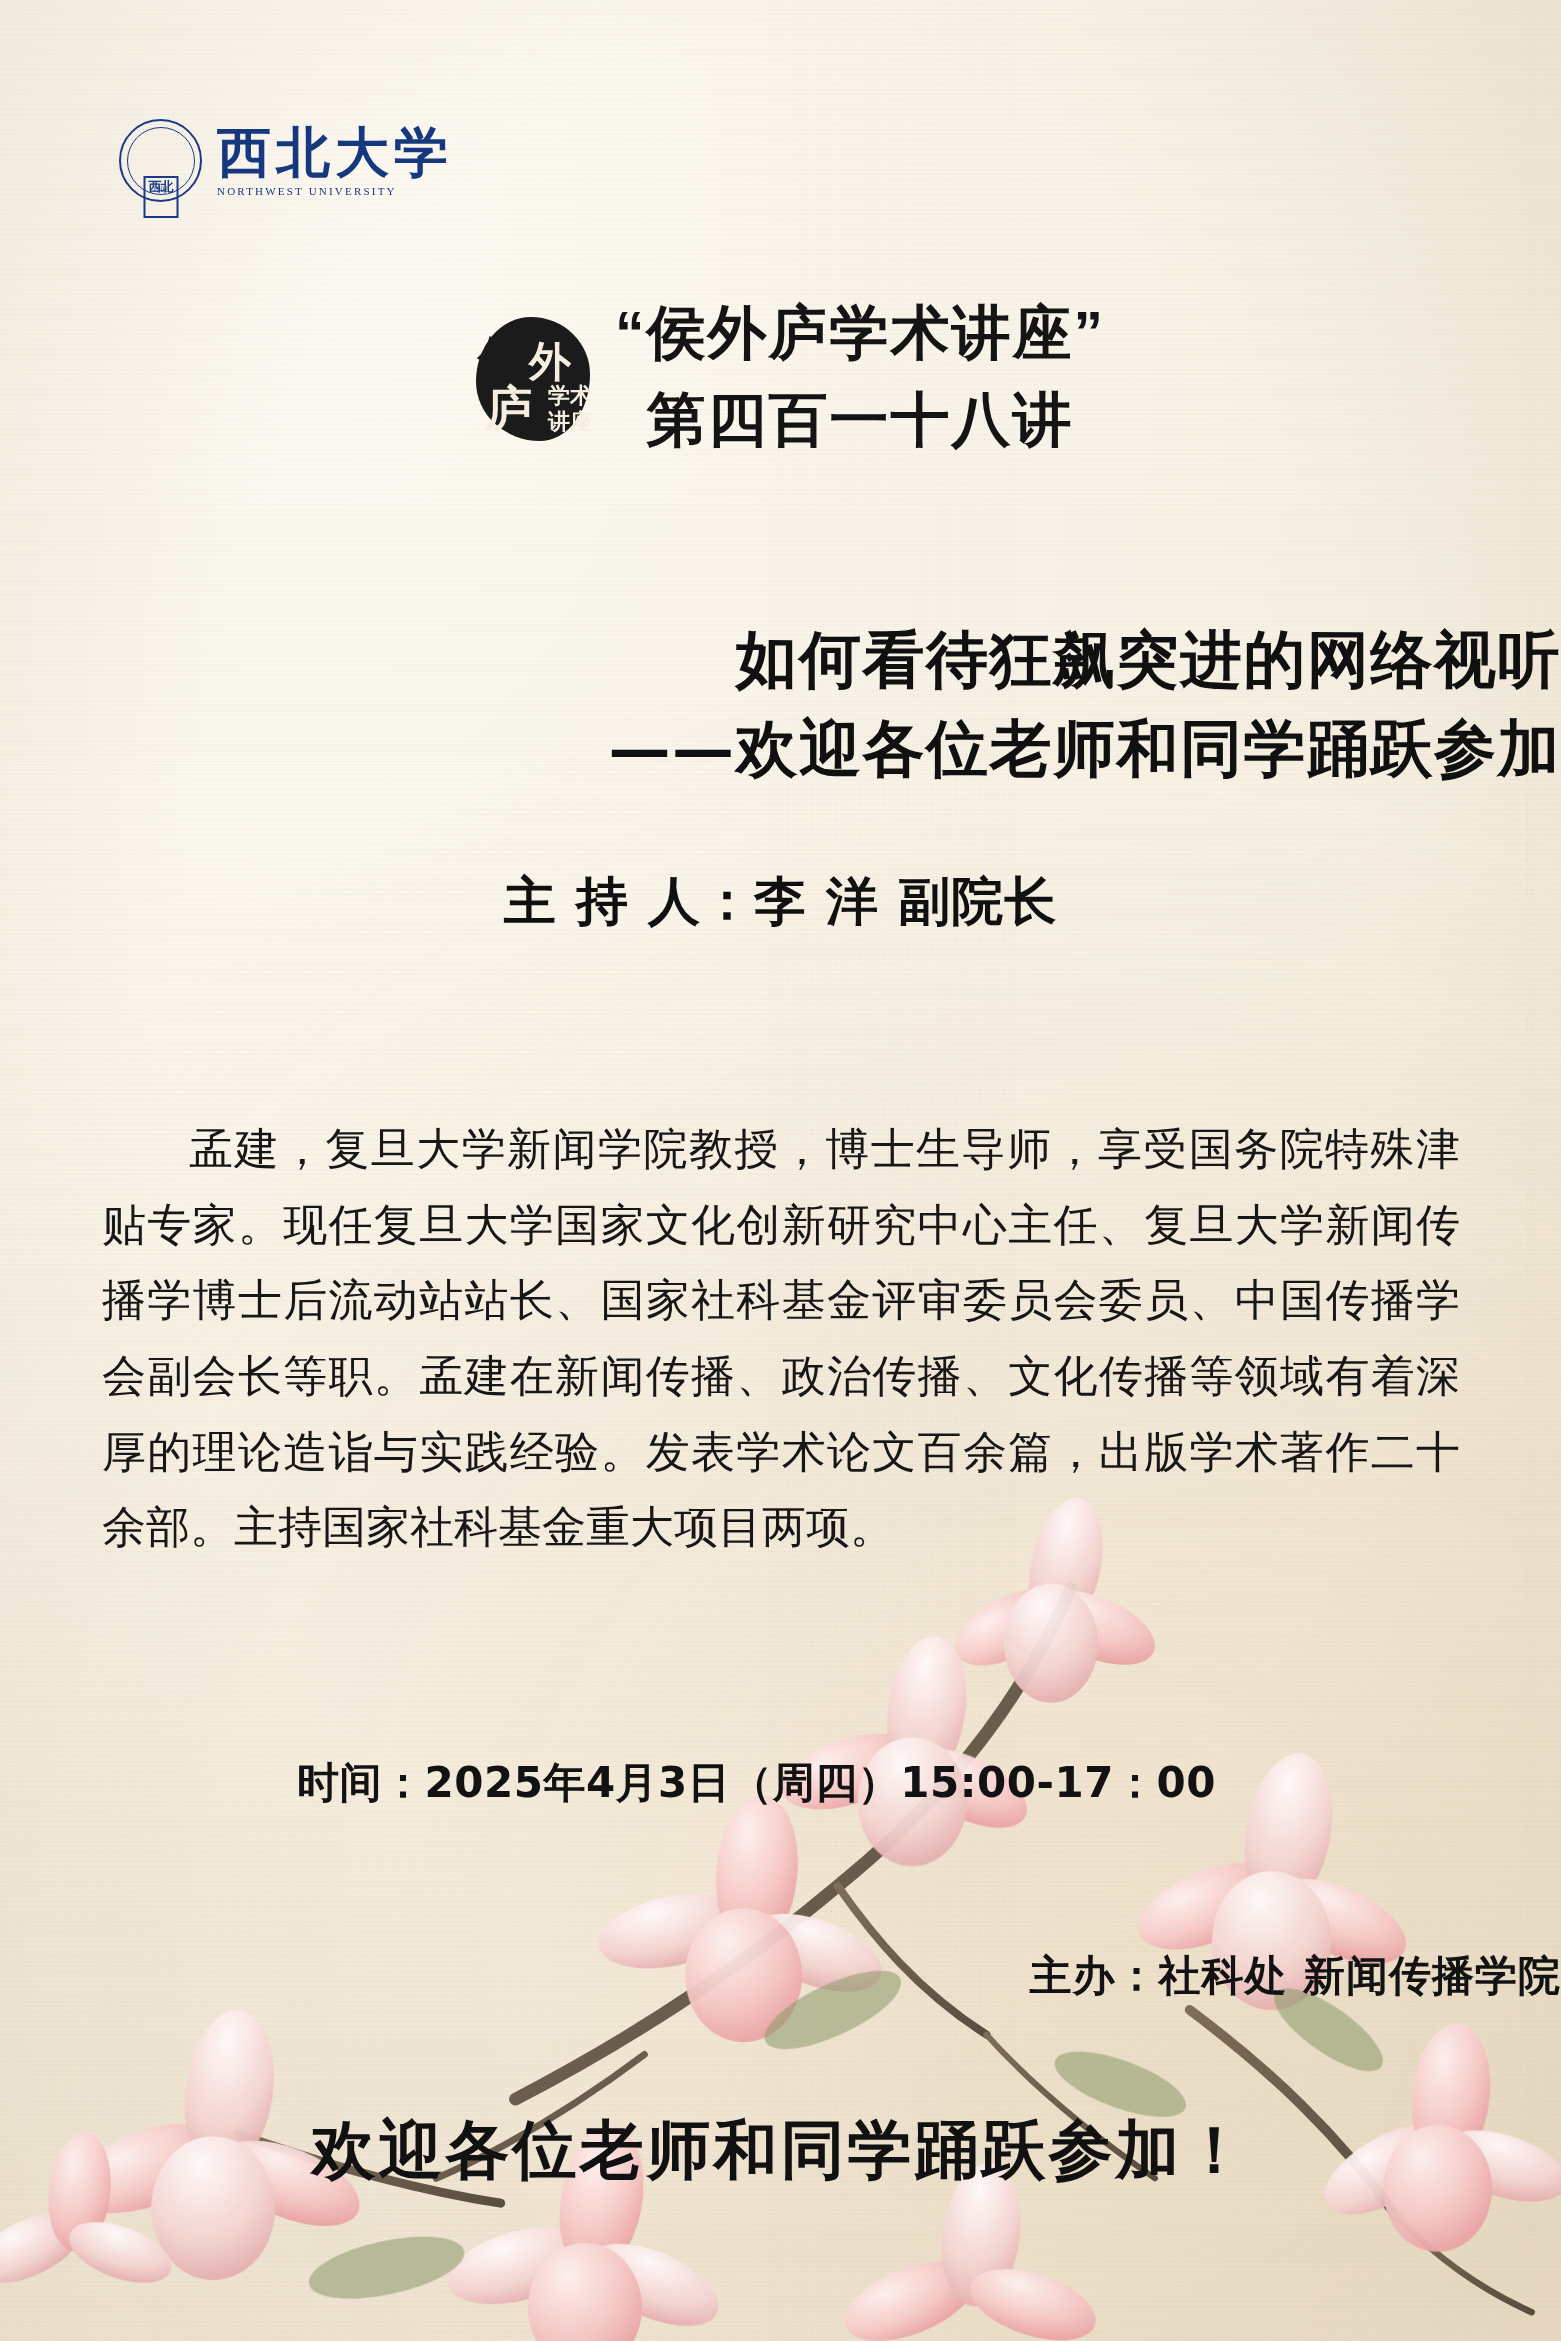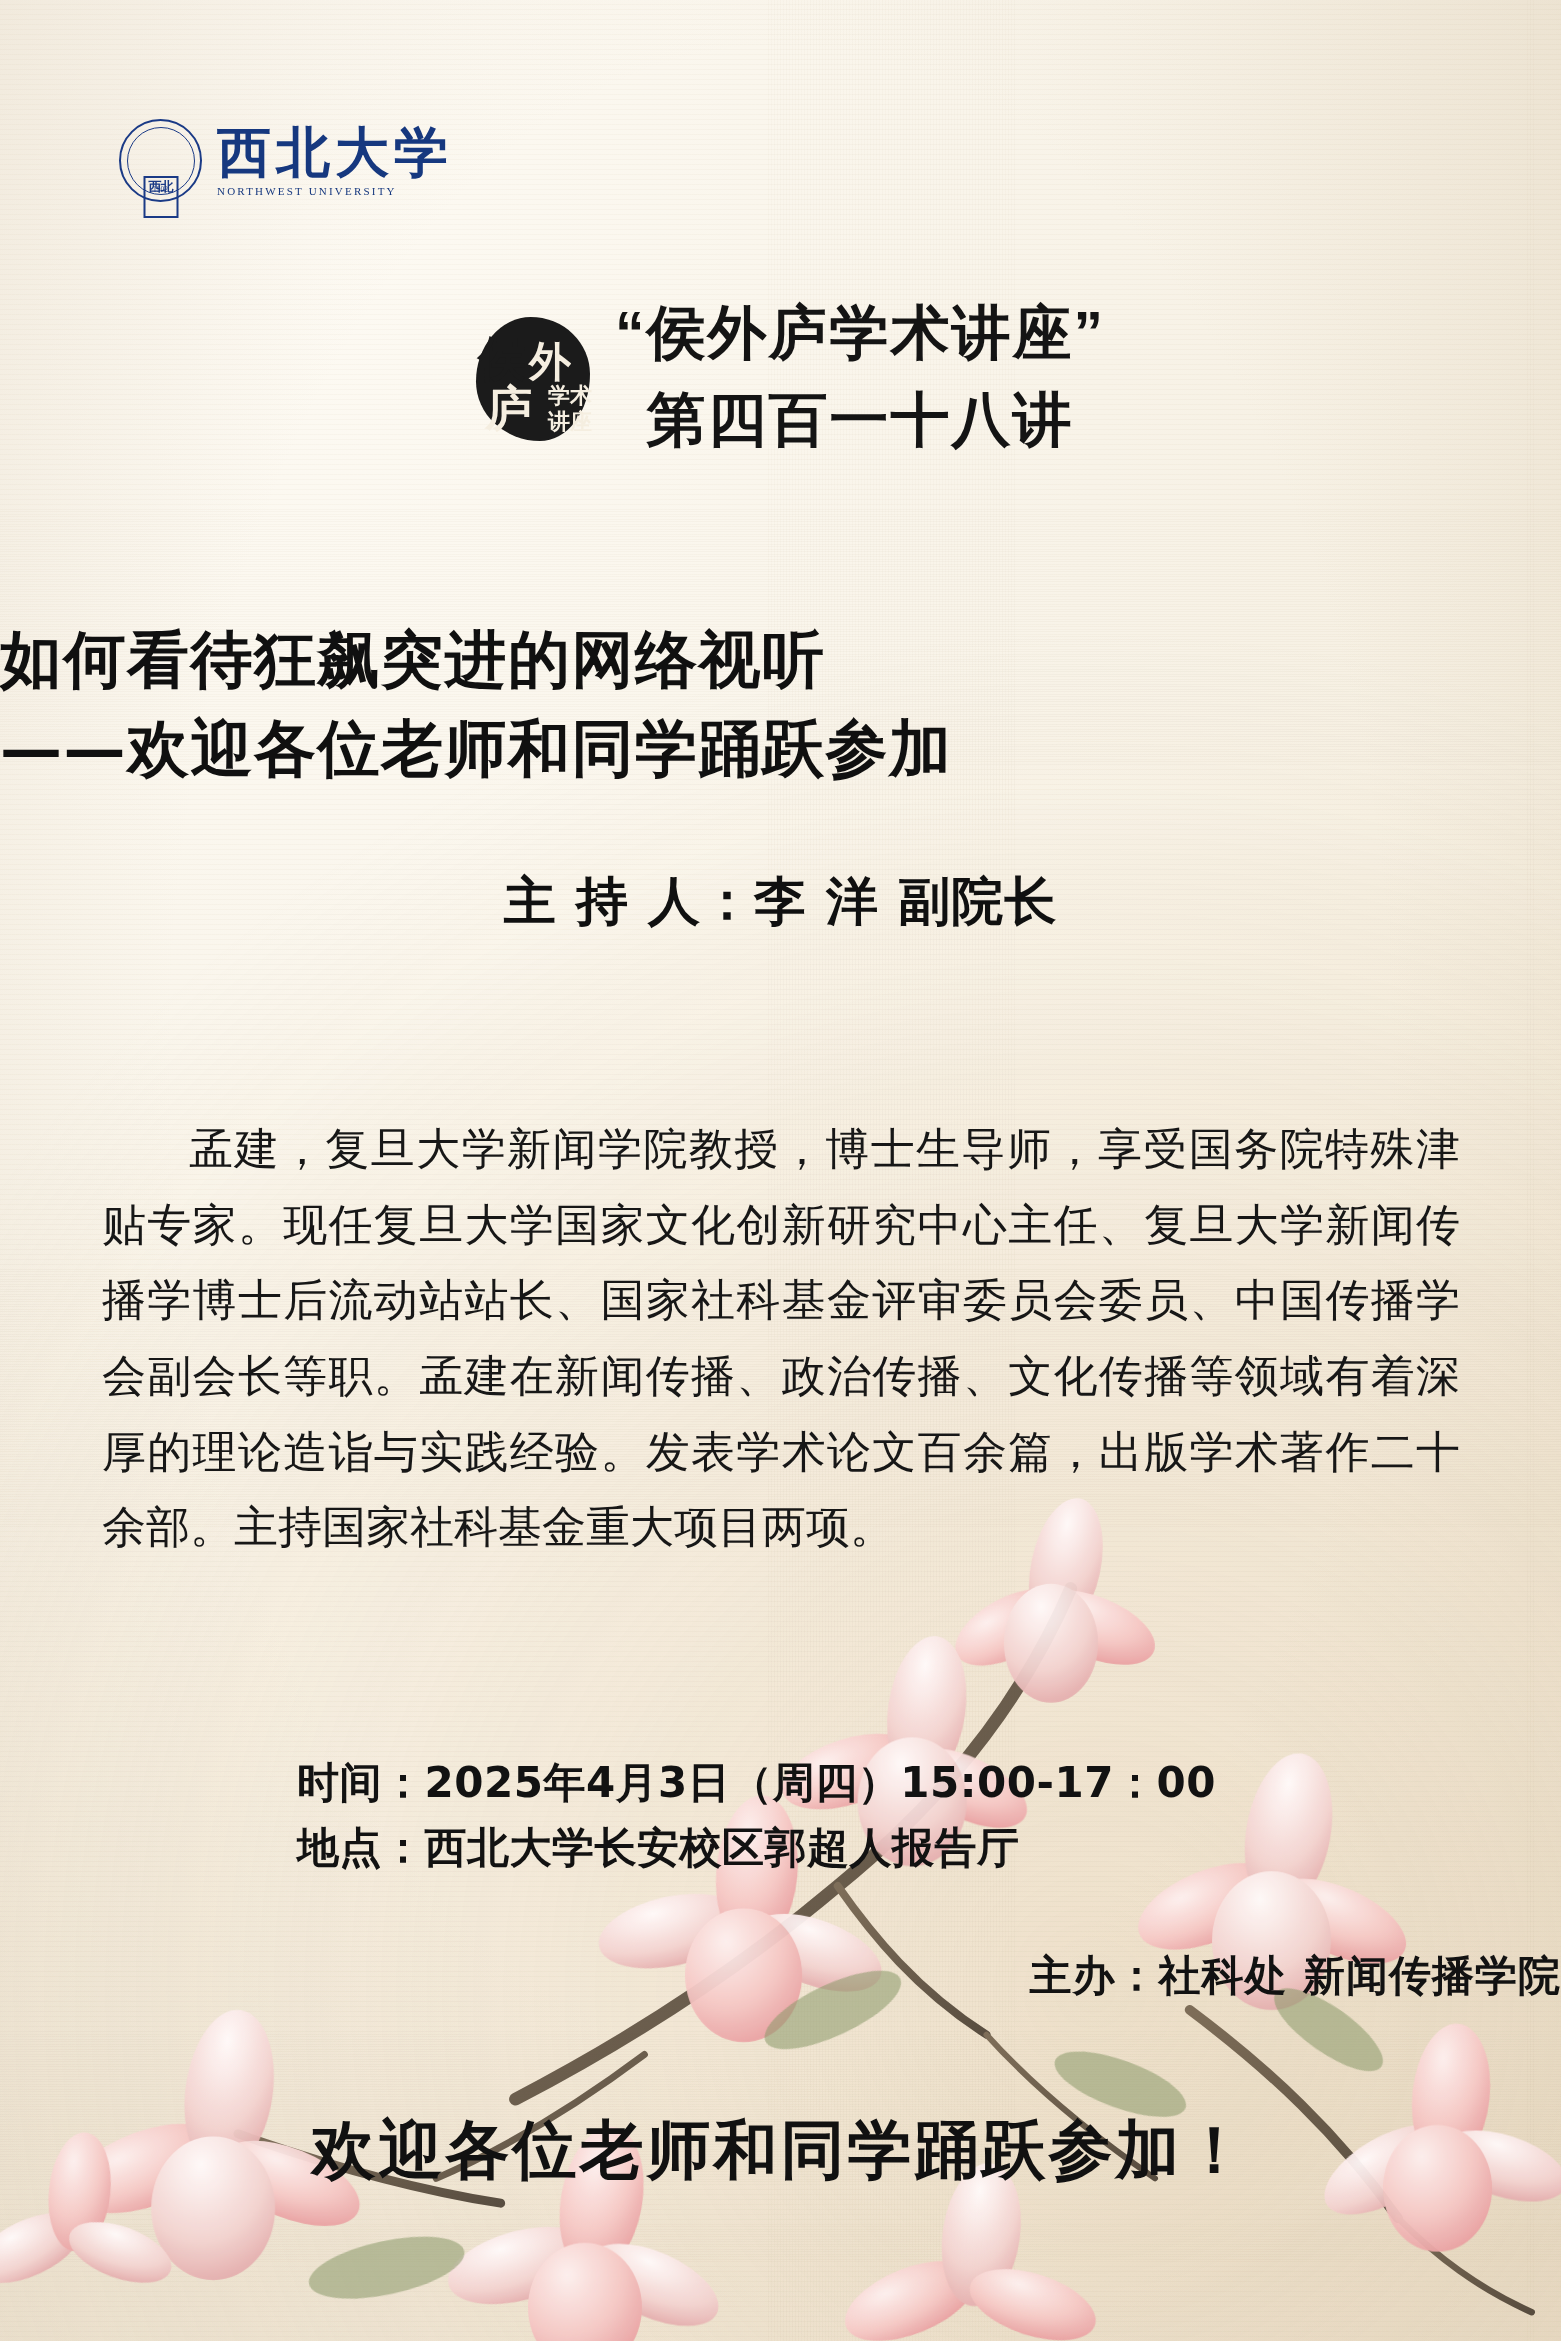--- a/index.html
+++ b/index.html
@@ -175,21 +175,21 @@
     letter-spacing: 2px;
     line-height: 1.25;
     margin-top: 13px;
   }
 
   
   .lecture-title {
     position: absolute;
     top: 620px;
     left: 0; right: 0;
-    text-align: left;
+    text-align: right;
     z-index: 3;
     font-family: "DejaVu Serif", "Liberation Serif", serif;
     color: #101010;
   }
   .lecture-title .line1 {
     font-size: 62px;
     font-weight: 700;
     letter-spacing: 1.5px;
     line-height: 1.3;
   }
@@ -419,21 +419,20 @@
   </div>
 
   <div class="speakers">
     <div>主 持 人：李 洋 副院长</div>
   </div>
 
   <div class="bio">孟建，复旦大学新闻学院教授，博士生导师，享受国务院特殊津贴专家。现任复旦大学国家文化创新研究中心主任、复旦大学新闻传播学博士后流动站站长、国家社科基金评审委员会委员、中国传播学会副会长等职。孟建在新闻传播、政治传播、文化传播等领域有着深厚的理论造诣与实践经验。发表学术论文百余篇，出版学术著作二十余部。主持国家社科基金重大项目两项。</div>
 
   <div class="details">
     <div class="row">时间：2025年4月3日（周四）15:00-17：00</div>
-    <div class="row">地点：西北大学长安校区郭超人报告厅</div>
   </div>
 
   <div class="organizer">主办：社科处 新闻传播学院</div>
 
   <div class="welcome">欢迎各位老师和同学踊跃参加！</div>
 
 </div>
 
 
 </body></html>

